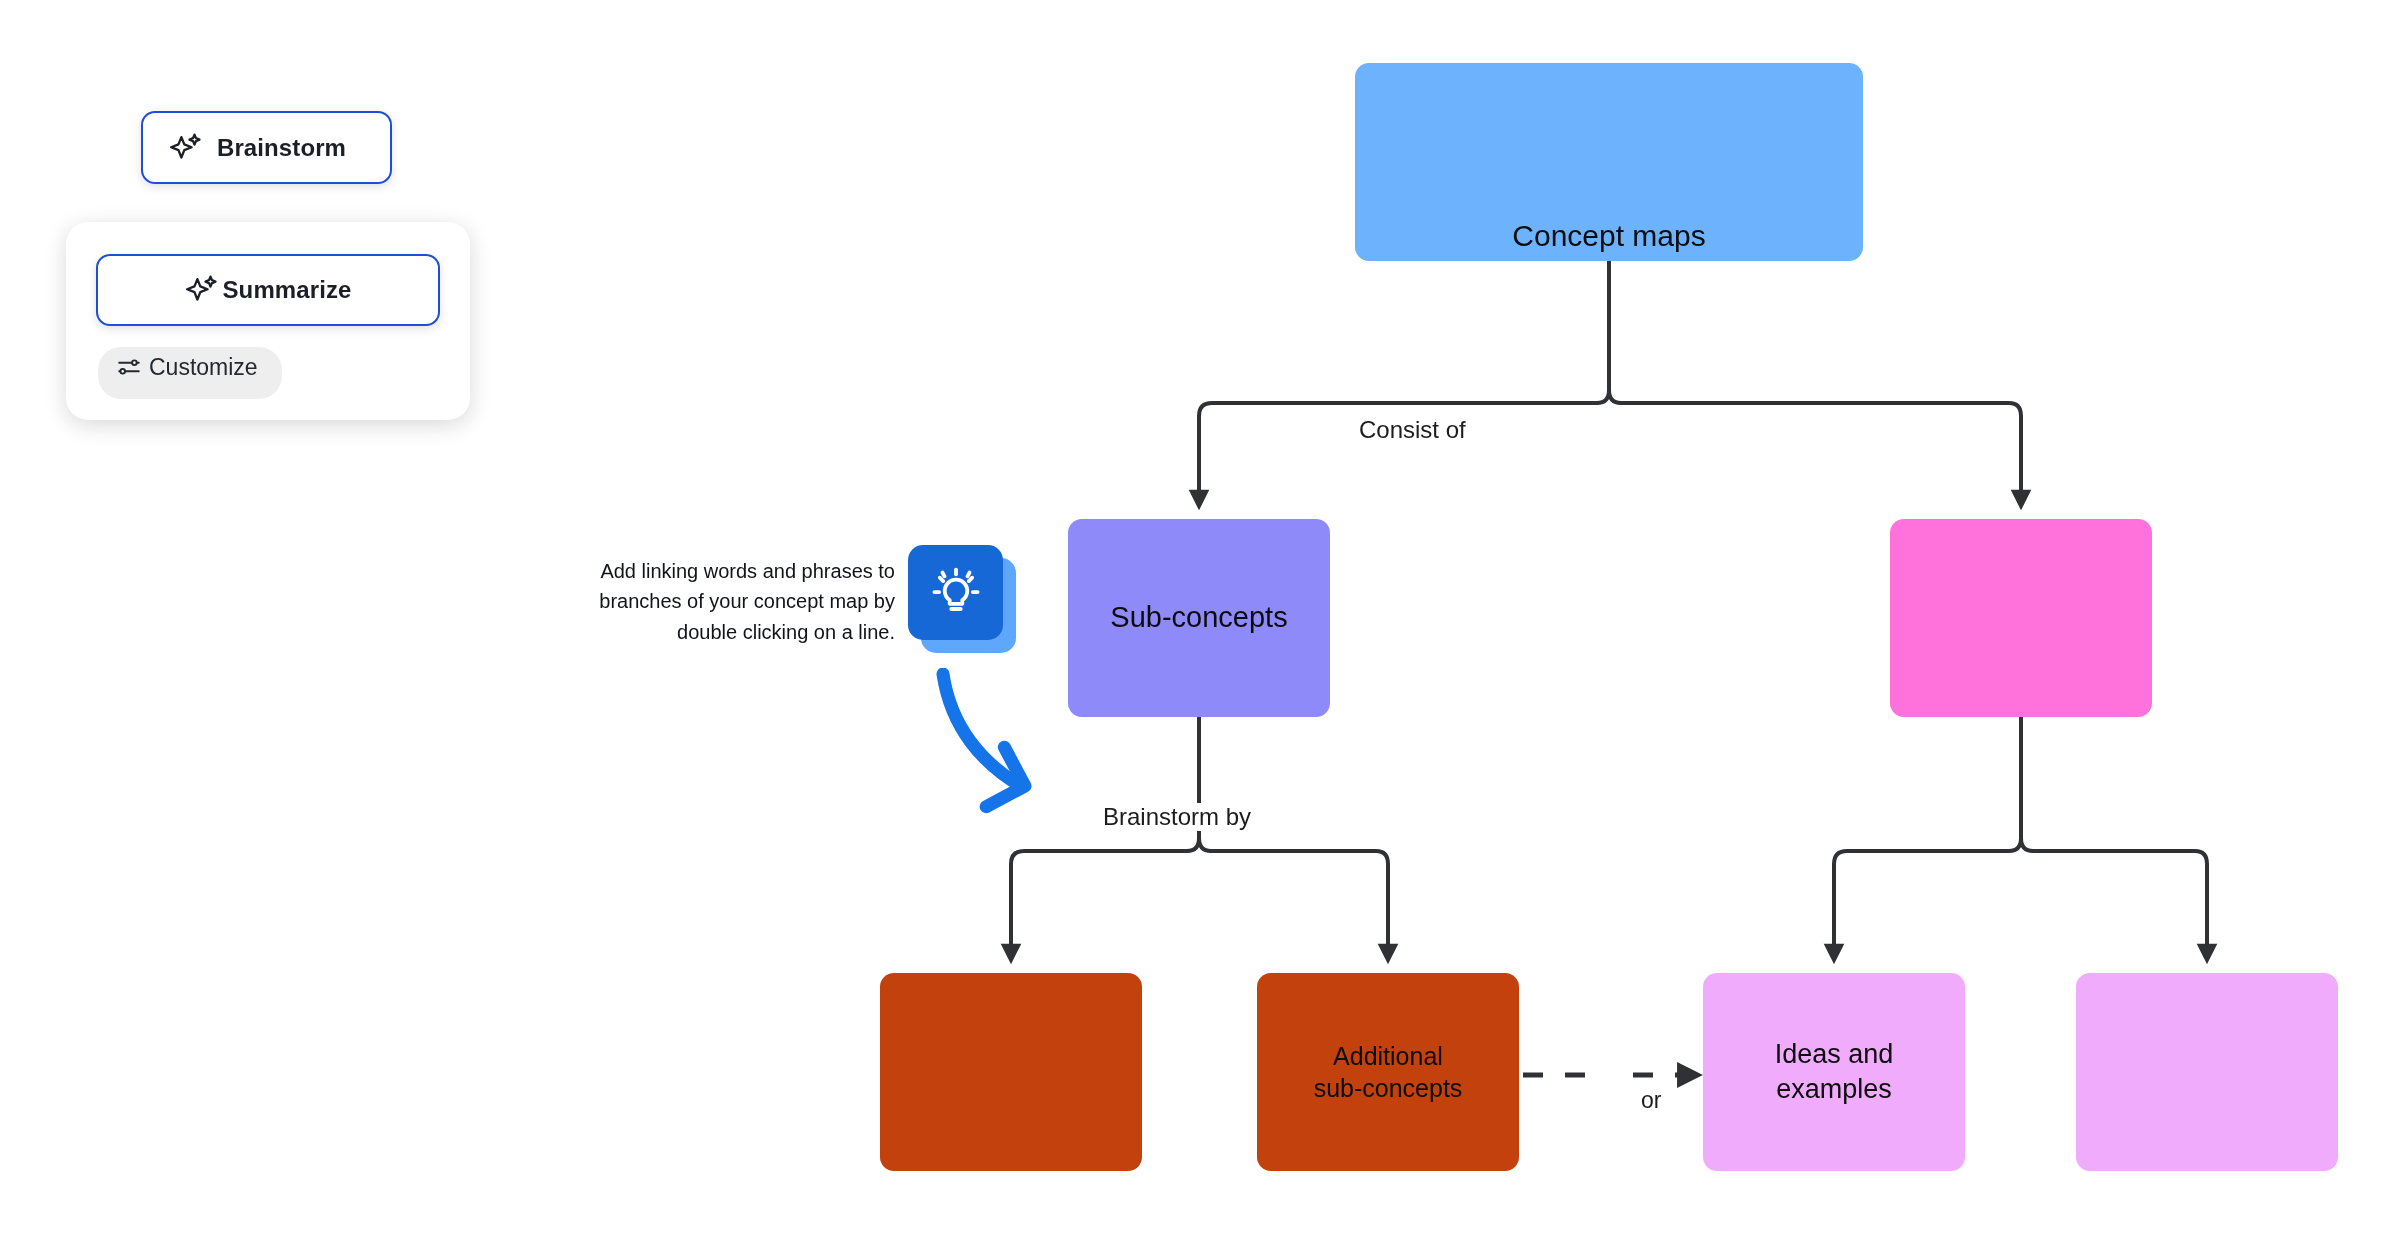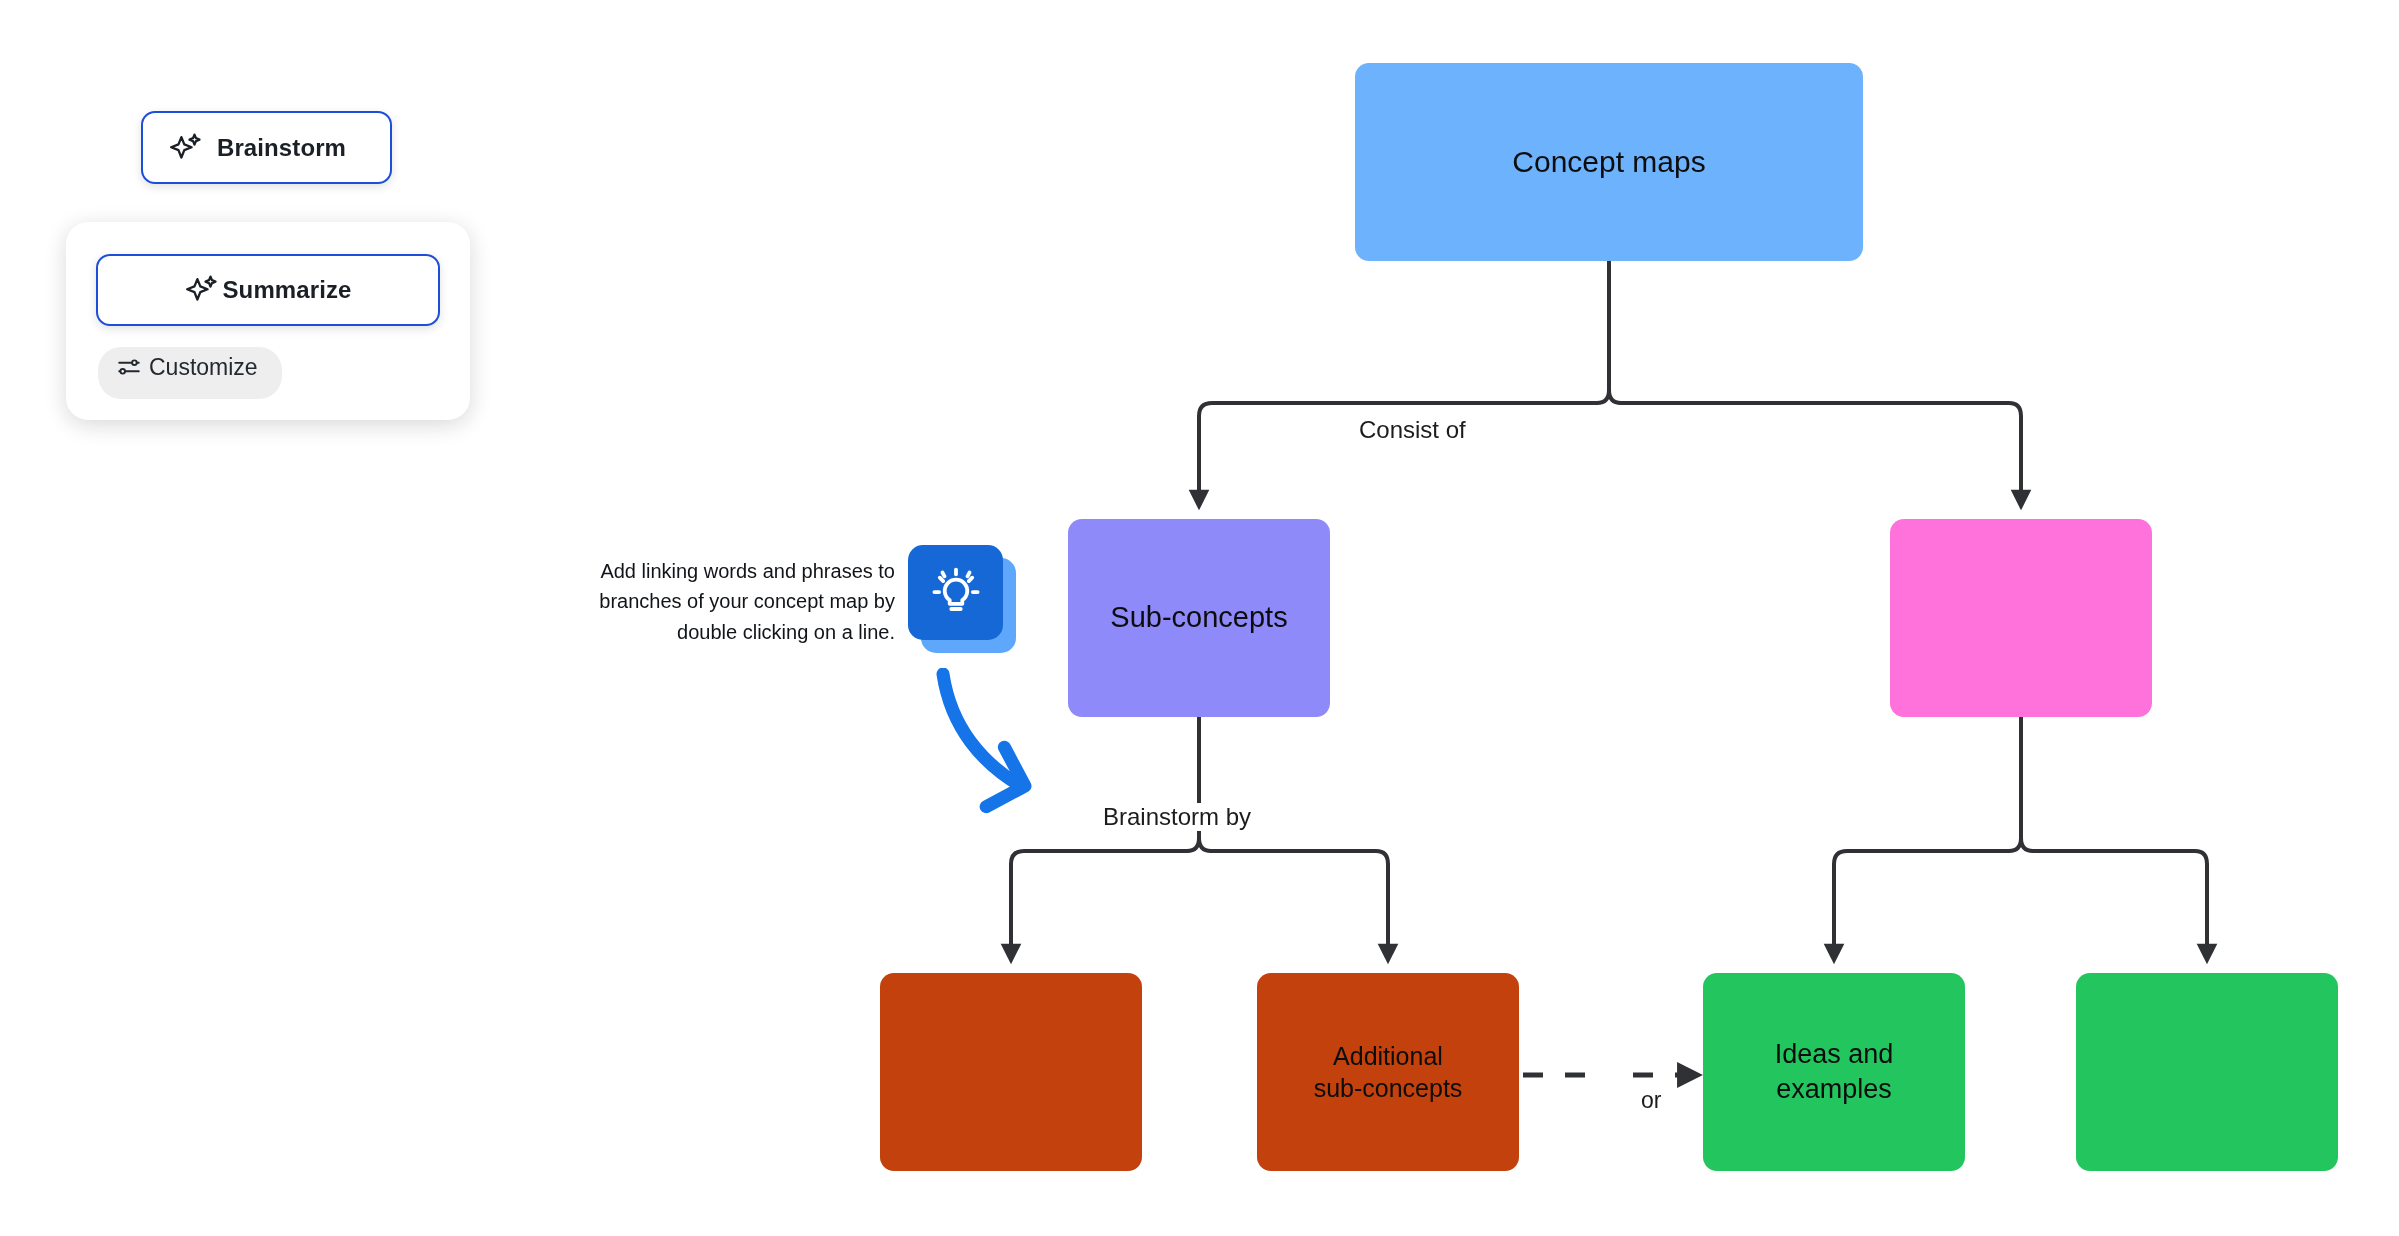--- a/index.html
+++ b/index.html
@@ -37,21 +37,21 @@
     color: #0d0d0d;
     line-height: 1.28;
     padding: 6px 14px;
     white-space: pre-line;
     user-select: none;
   }
   .node.root       { background: #6DB2FC; font-size: 30px; }
   .node.purple     { background: #8F8AFA; font-size: 29px; }
   .node.hotpink    { background: #FF72DC; font-size: 29px; }
   .node.lavender   { background: #c2410c; font-size: 25px; }
-  .node.lightpink  { background: #22c55e; font-size: 27px; }
+  .node.lightpink  { background: #f0abfc; font-size: 27px; }
 
   
   .edge-label {
     position: absolute;
     font-size: 24px;
     color: #1c1c1c;
     background: #ffffff;
     padding: 0 7px;
     white-space: nowrap;
     user-select: none;
@@ -190,21 +190,21 @@
 
       <path d="M 2033 851 L 2195 851 Q 2207 851 2207 864 L 2207 954" marker-end="url(#arrow)"></path>
     </g>
 
     <g fill="none" stroke="#2f3135" stroke-width="5" stroke-linecap="butt">
       <path d="M 1523 1075 L 1600 1075" stroke-dasharray="20 22"></path>
       <path d="M 1633 1075 L 1690 1075" stroke-dasharray="20 22" marker-end="url(#arrow-dash)"></path>
     </g>
   </svg>
 
-  <div class="node root" style="left:1355px; top:63px; width:508px; height:198px;">
+  <div class="node root" style="left:1355px; top:63px; width:508px; height:198px;align-items:flex-end;">
     <span>Concept maps</span>
   </div>
 
   <div class="node purple" style="left:1068px; top:519px; width:262px; height:198px;">
     <span>Sub-concepts</span>
   </div>
 
   <div class="node hotpink" style="left:1890px; top:519px; width:262px; height:198px;">
     <span></span>
   </div>

